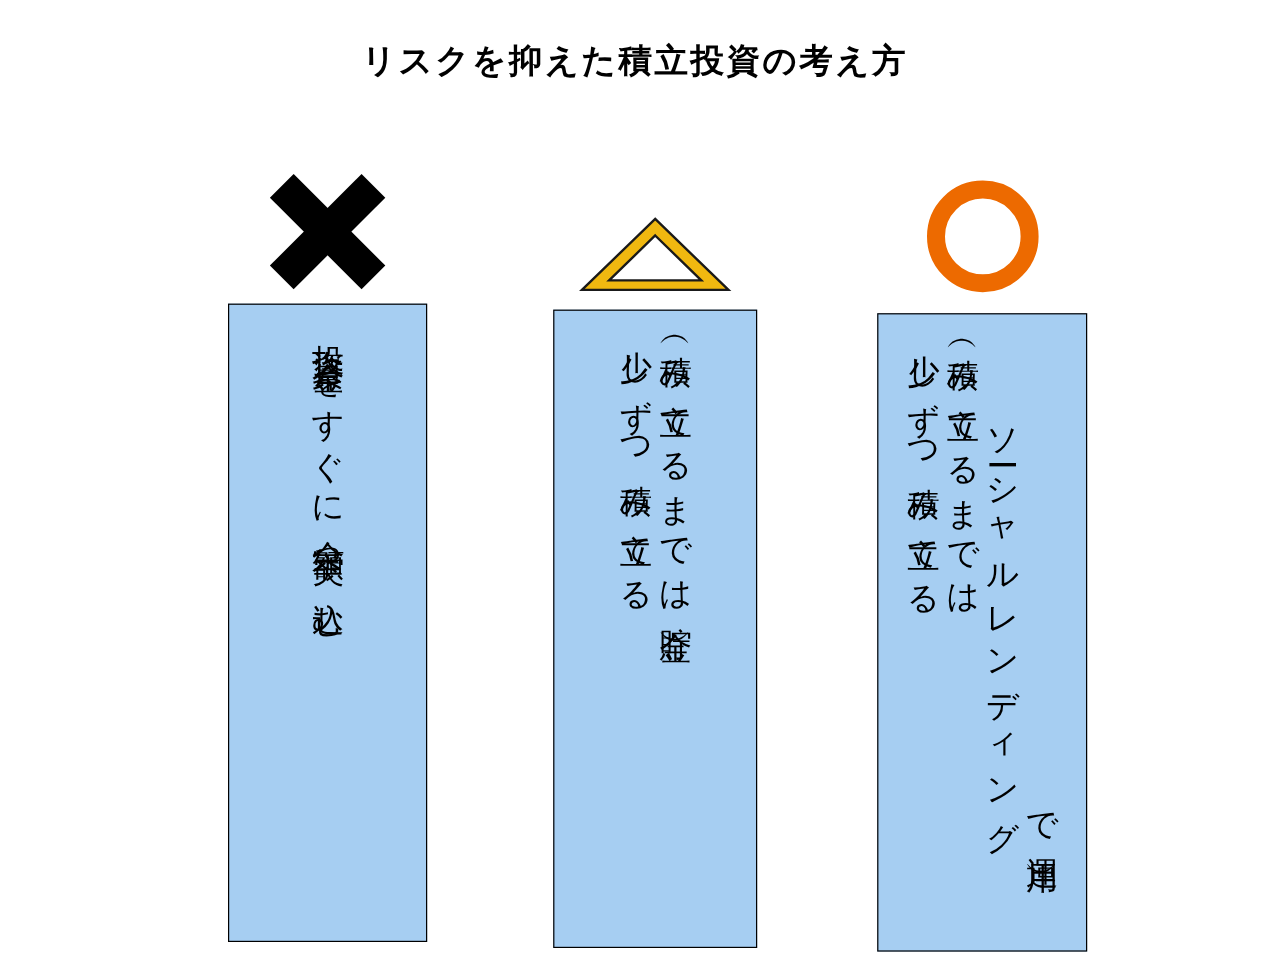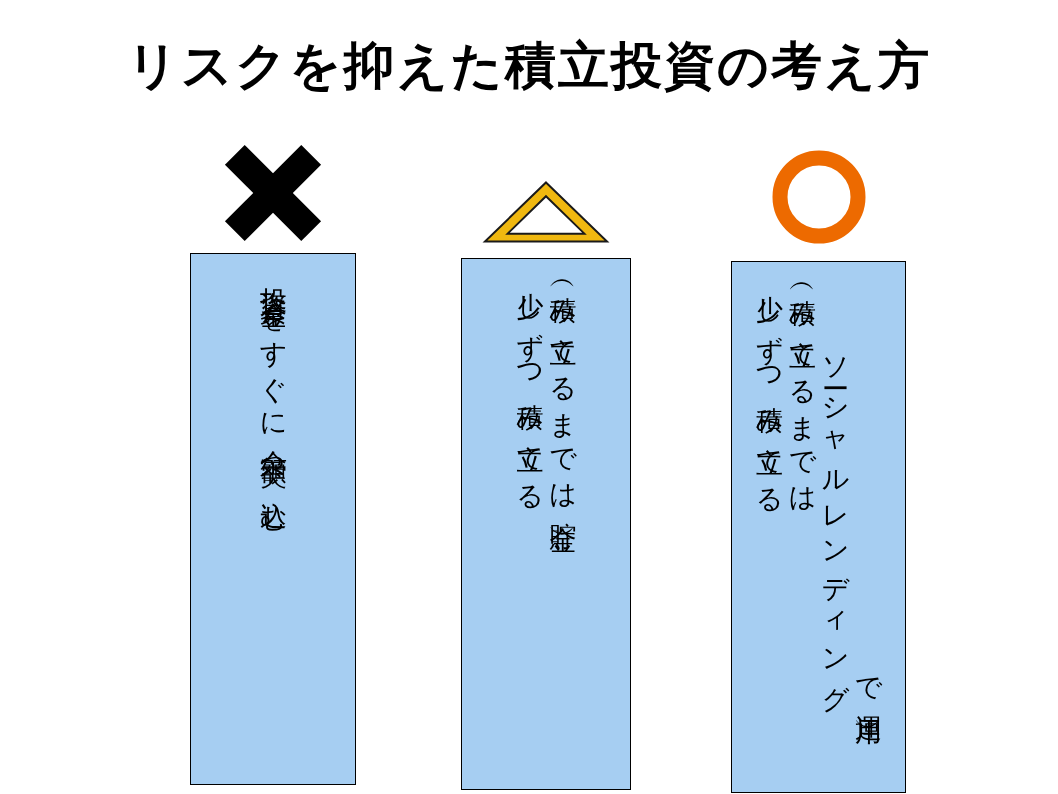--- a/index.html
+++ b/index.html
@@ -11,21 +11,21 @@
     font-family: "Liberation Sans", "DejaVu Sans", sans-serif;
     overflow: hidden;
   }
   .title {
     position: absolute;
     top: 32px;
     left: 0;
     width: 100%;
     margin: 0;
     text-align: center;
-    font-size: 51px;
+    font-size: 28px;
     font-weight: bold;
     letter-spacing: 2px;
     color: var(--title-text, #000);
   }
   .col {
     position: absolute;
     top: 128px;
     display: flex;
     flex-direction: column;
     align-items: center;

